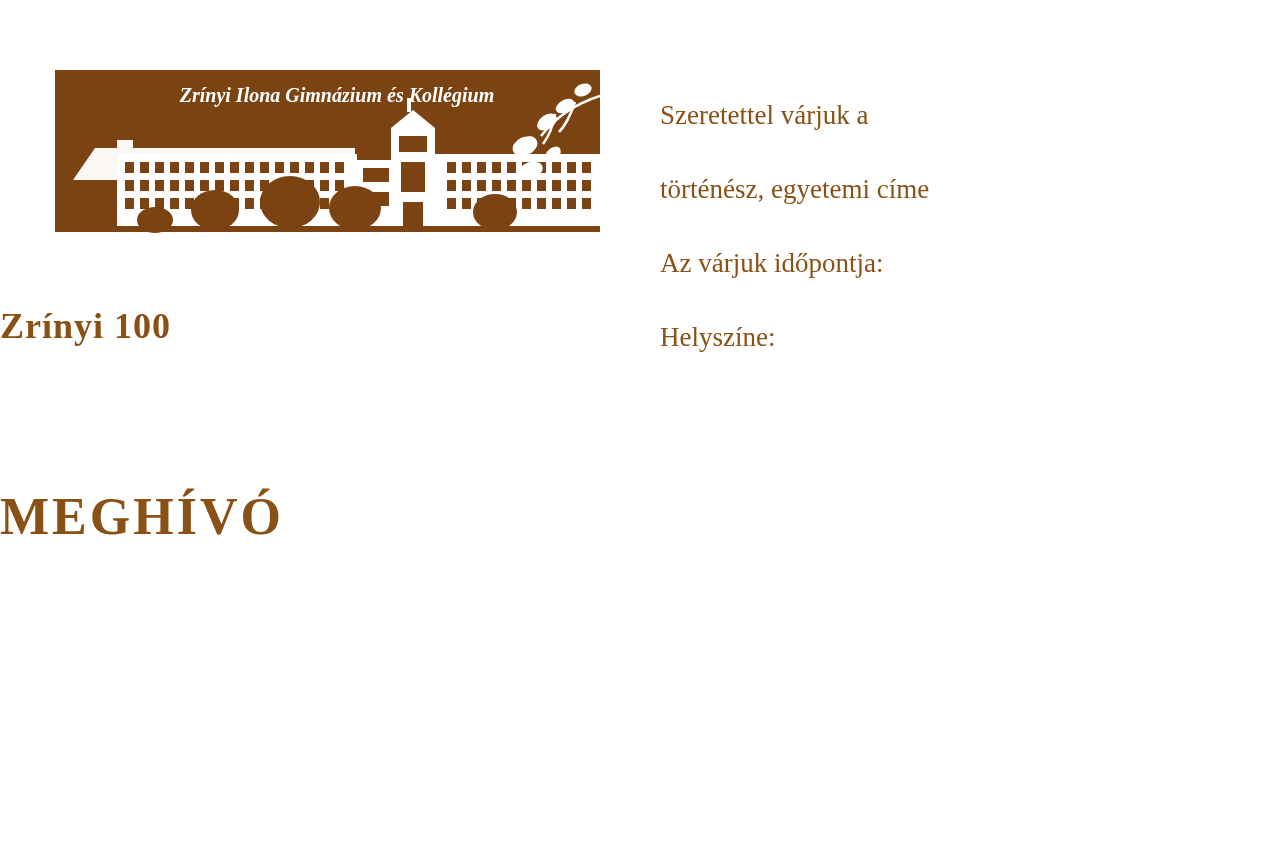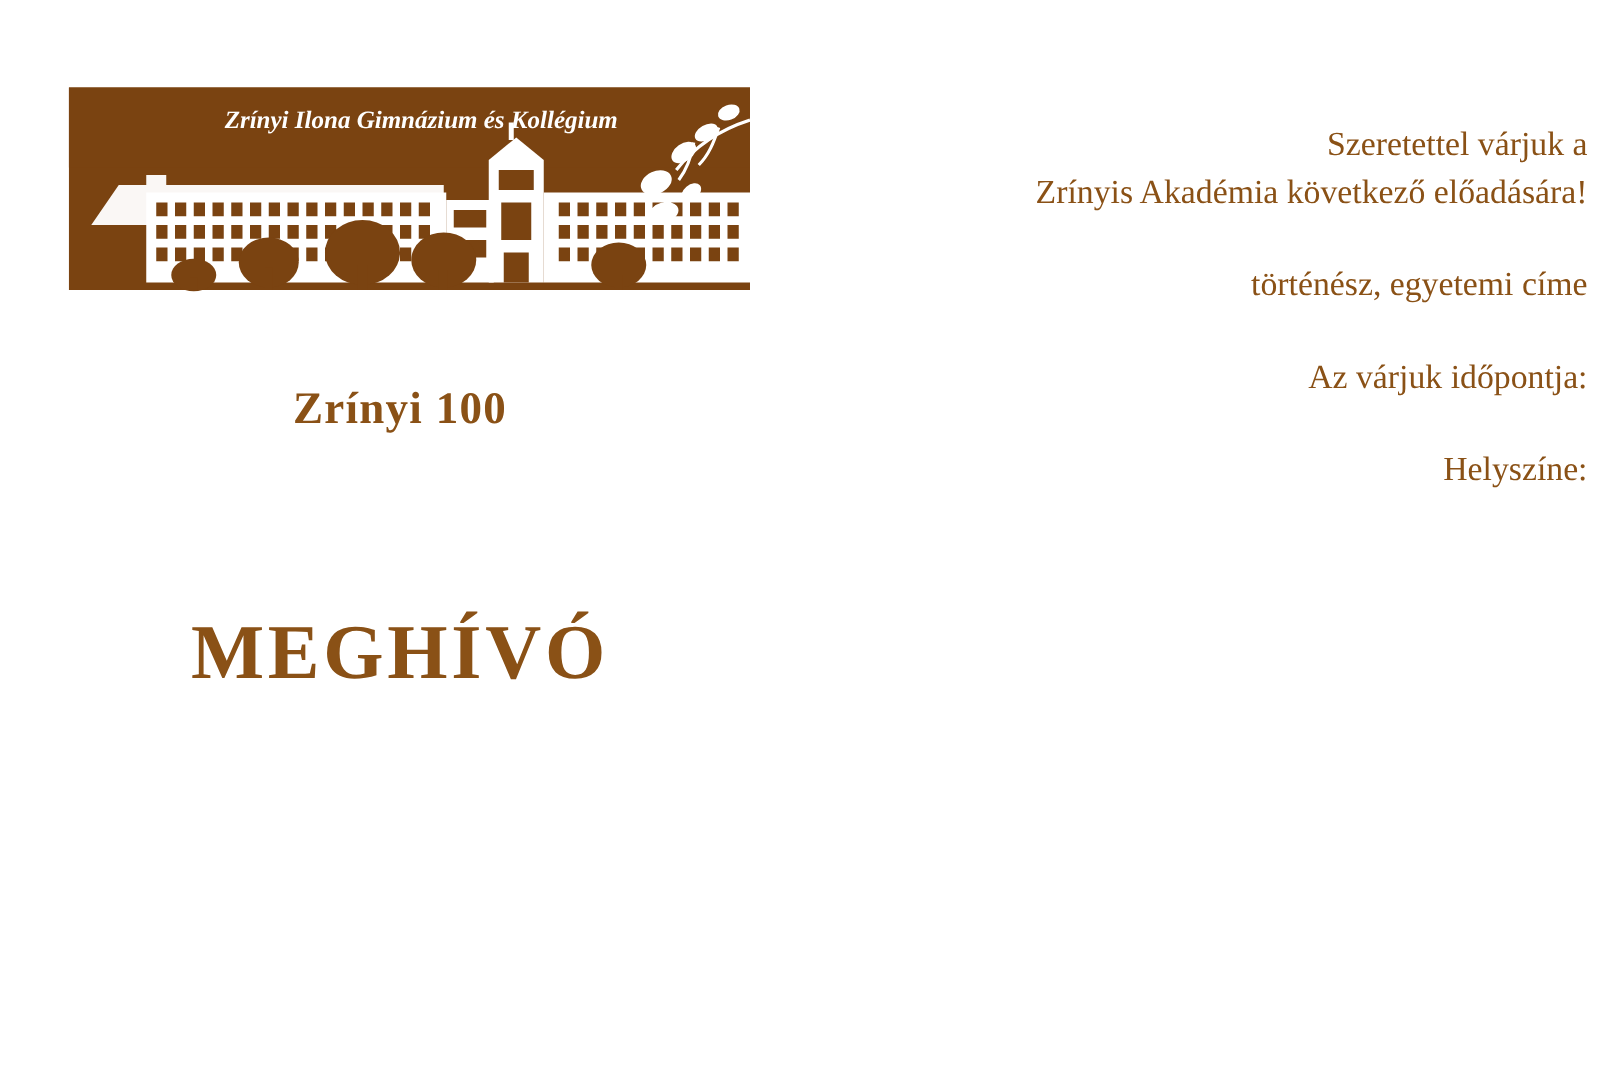--- a/index.html
+++ b/index.html
@@ -41,48 +41,47 @@
     display: block;
     width: 545px;
     height: 172px;
   }
 
   .school-title {
     position: absolute;
     left: 0;
     top: 305px;
     width: 640px;
-    text-align: center;
+    text-align: left;
     font-family: "Liberation Serif", serif;
     font-weight: bold;
     font-size: 36px;
     letter-spacing: 1px;
     color: #8a5116;
   }
 
   .meghivo {
     position: absolute;
     left: 0;
     top: 487px;
     width: 640px;
-    text-align: center;
     font-family: "Liberation Serif", serif;
     font-weight: bold;
-    font-size: 62px;
+    font-size: 52px;
     letter-spacing: 3px;
     color: #8a5116;
   }
 
   
   .right-col {
     position: absolute;
     left: 660px;
     top: 96px;
     width: 610px;
-    text-align: right;
+    text-align: left;
     font-family: "Liberation Serif", serif;
     font-size: 27px;
     line-height: 38px;
     color: #8a5116;
   }
   .block {
     margin-bottom: 36px;
   }
   .block:last-child {
     margin-bottom: 16px;
@@ -247,21 +246,20 @@
 
     <div class="school-title">Zrínyi 100</div>
 
     <div class="meghivo">MEGHÍVÓ</div>
   </div>
 
   <div class="right-col">
 
     <div class="block">
       <span class="line">Szeretettel várjuk  a</span>
-      <span class="line">Zrínyis Akadémia következő előadására!</span>
     </div>
 
     <div class="block">
       <span class="line">történész, egyetemi címe</span>
     </div>
 
 
     <div class="block">
       <span class="line">Az várjuk időpontja:</span>
     </div>

